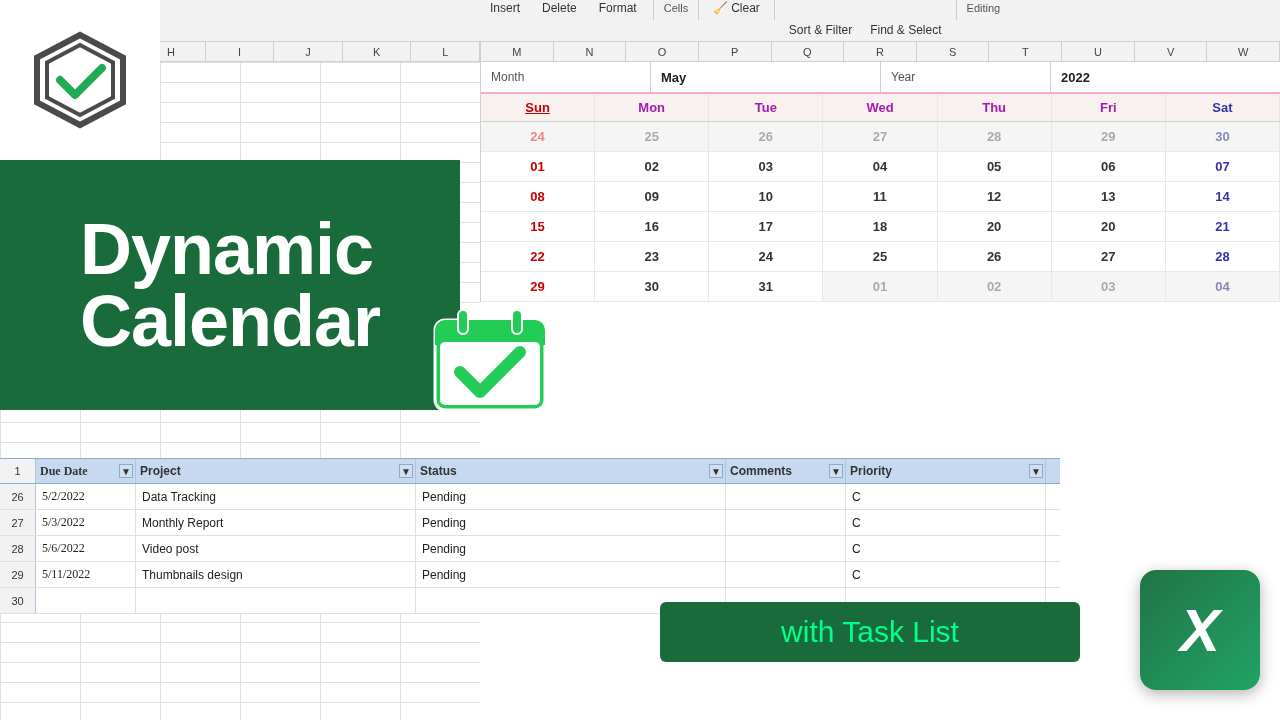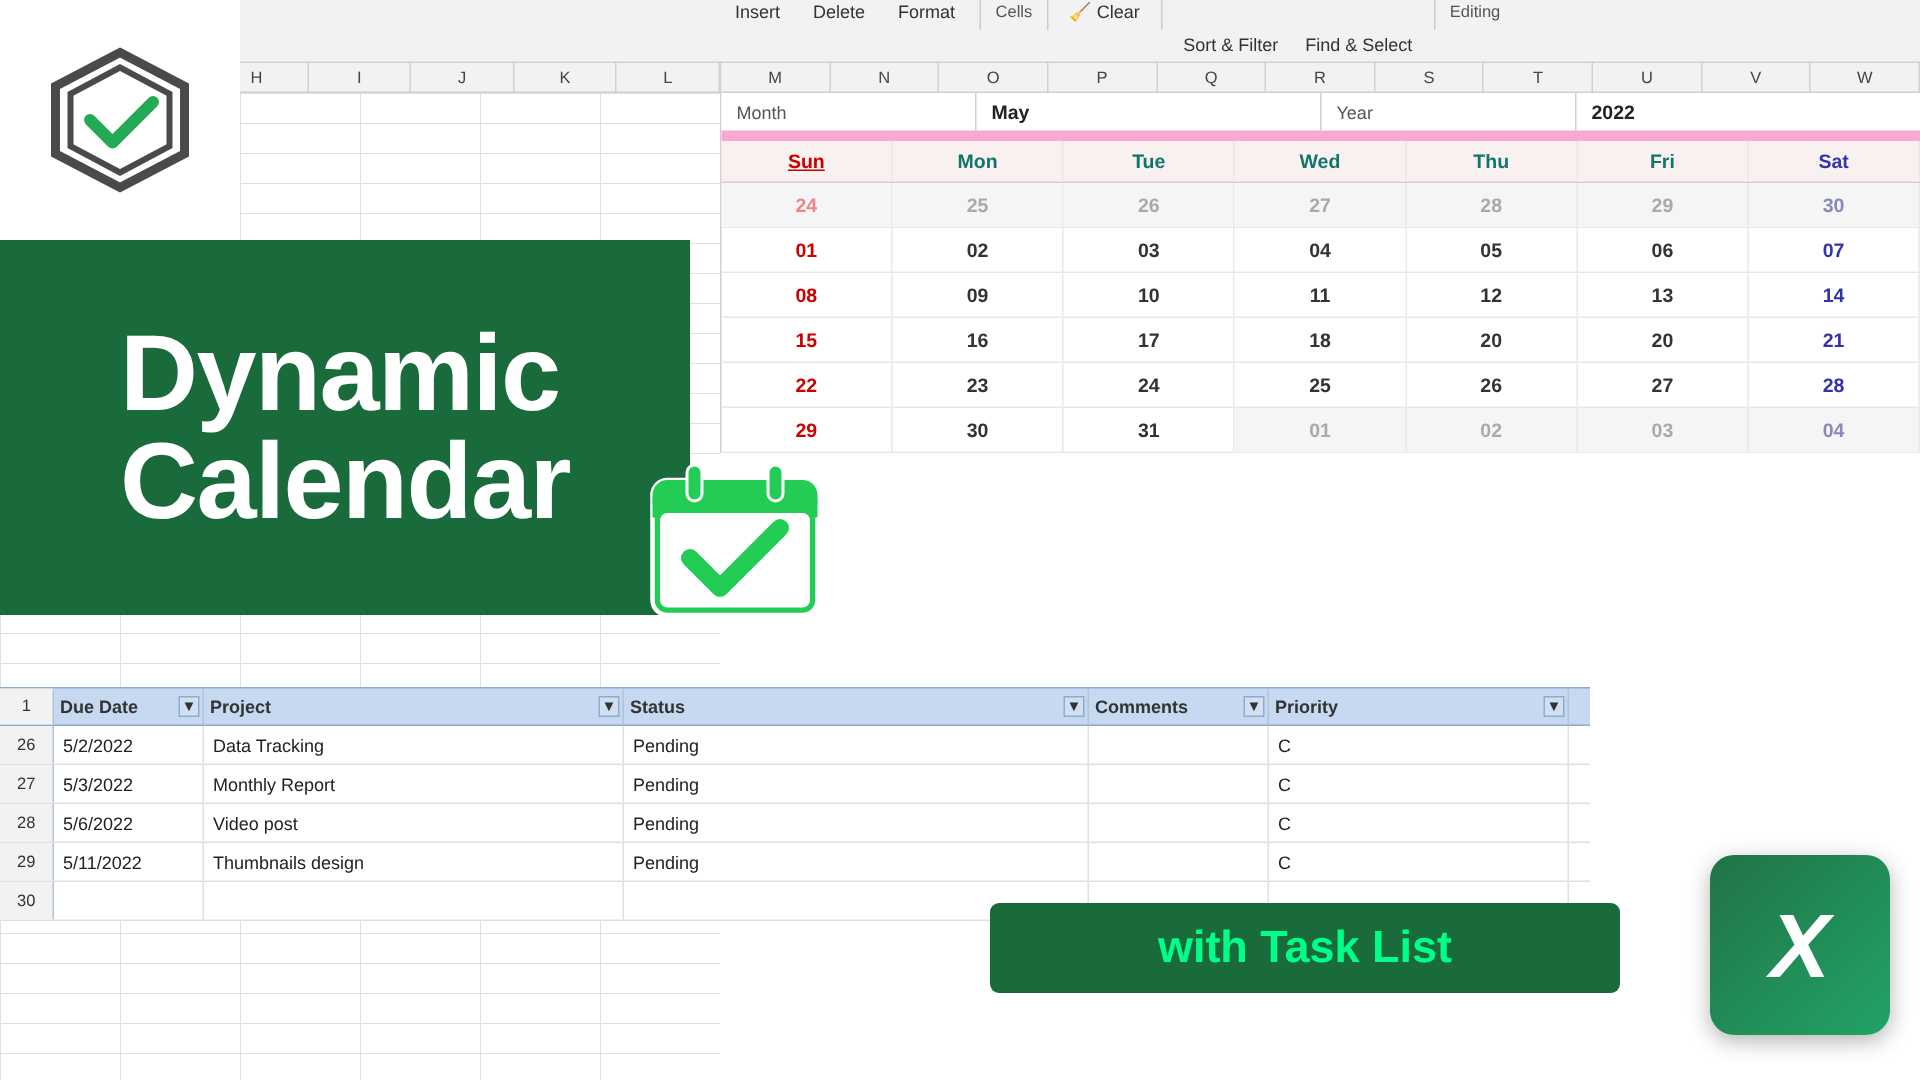--- a/index.html
+++ b/index.html
@@ -88,21 +88,21 @@
       left: 480px;
       width: 800px;
       background: #fff;
       border-left: 1px solid #d0d0d0;
     }
 
     
     .cal-header-row {
       display: flex;
       height: 32px;
-      border-bottom: 7px solid #f9a8d4;
+      border-bottom: 2px solid #f9a8d4;
       background: #fff;
     }
 
     .cal-month-label {
       width: 170px;
       display: flex;
       align-items: center;
       justify-content: flex-start;
       padding-left: 10px;
       font-size: 12px;
@@ -149,21 +149,21 @@
       background: #f9f0f0;
     }
 
     .cal-day-name {
       flex: 1;
       display: flex;
       align-items: center;
       justify-content: center;
       font-size: 13px;
       font-weight: 600;
-      color: #0f766e;
+      color: #a21caf;
       border-right: 1px solid #e8e8e8;
     }
 
     .cal-day-name.sun { color: #c00; text-decoration: underline; }
     .cal-day-name.sat { color: #33a; }
 
     
     .cal-week-row {
       display: flex;
       height: 30px;
@@ -292,21 +292,21 @@
       background: #d0e0f0;
       border: 1px solid #8eabce;
       width: 14px;
       height: 14px;
       display: flex;
       align-items: center;
       justify-content: center;
       cursor: pointer;
     }
 
-    .col-due-date { width: 100px; }
+    .col-due-date { width: 100px; font-family: Liberation Serif, serif; }
     .col-project { width: 280px; }
     .col-status { width: 310px; }
     .col-comments { width: 120px; }
     .col-priority { width: 200px; }
 
     .task-data-row {
       display: flex;
       height: 26px;
       border-bottom: 1px solid #e0e0e0;
       background: #fff;
@@ -330,21 +330,21 @@
       height: 60px;
       background: #1a6b3c;
       display: flex;
       align-items: center;
       justify-content: center;
       border-radius: 6px;
     }
 
     .bottom-tag-text {
       font-size: 30px;
-      font-weight: 700;
+      font-weight: 400;
       color: #00ff88;
       letter-spacing: 0;
     }
 
     
     .excel-logo {
       position: absolute;
       bottom: 30px;
       right: 20px;
       width: 120px;

